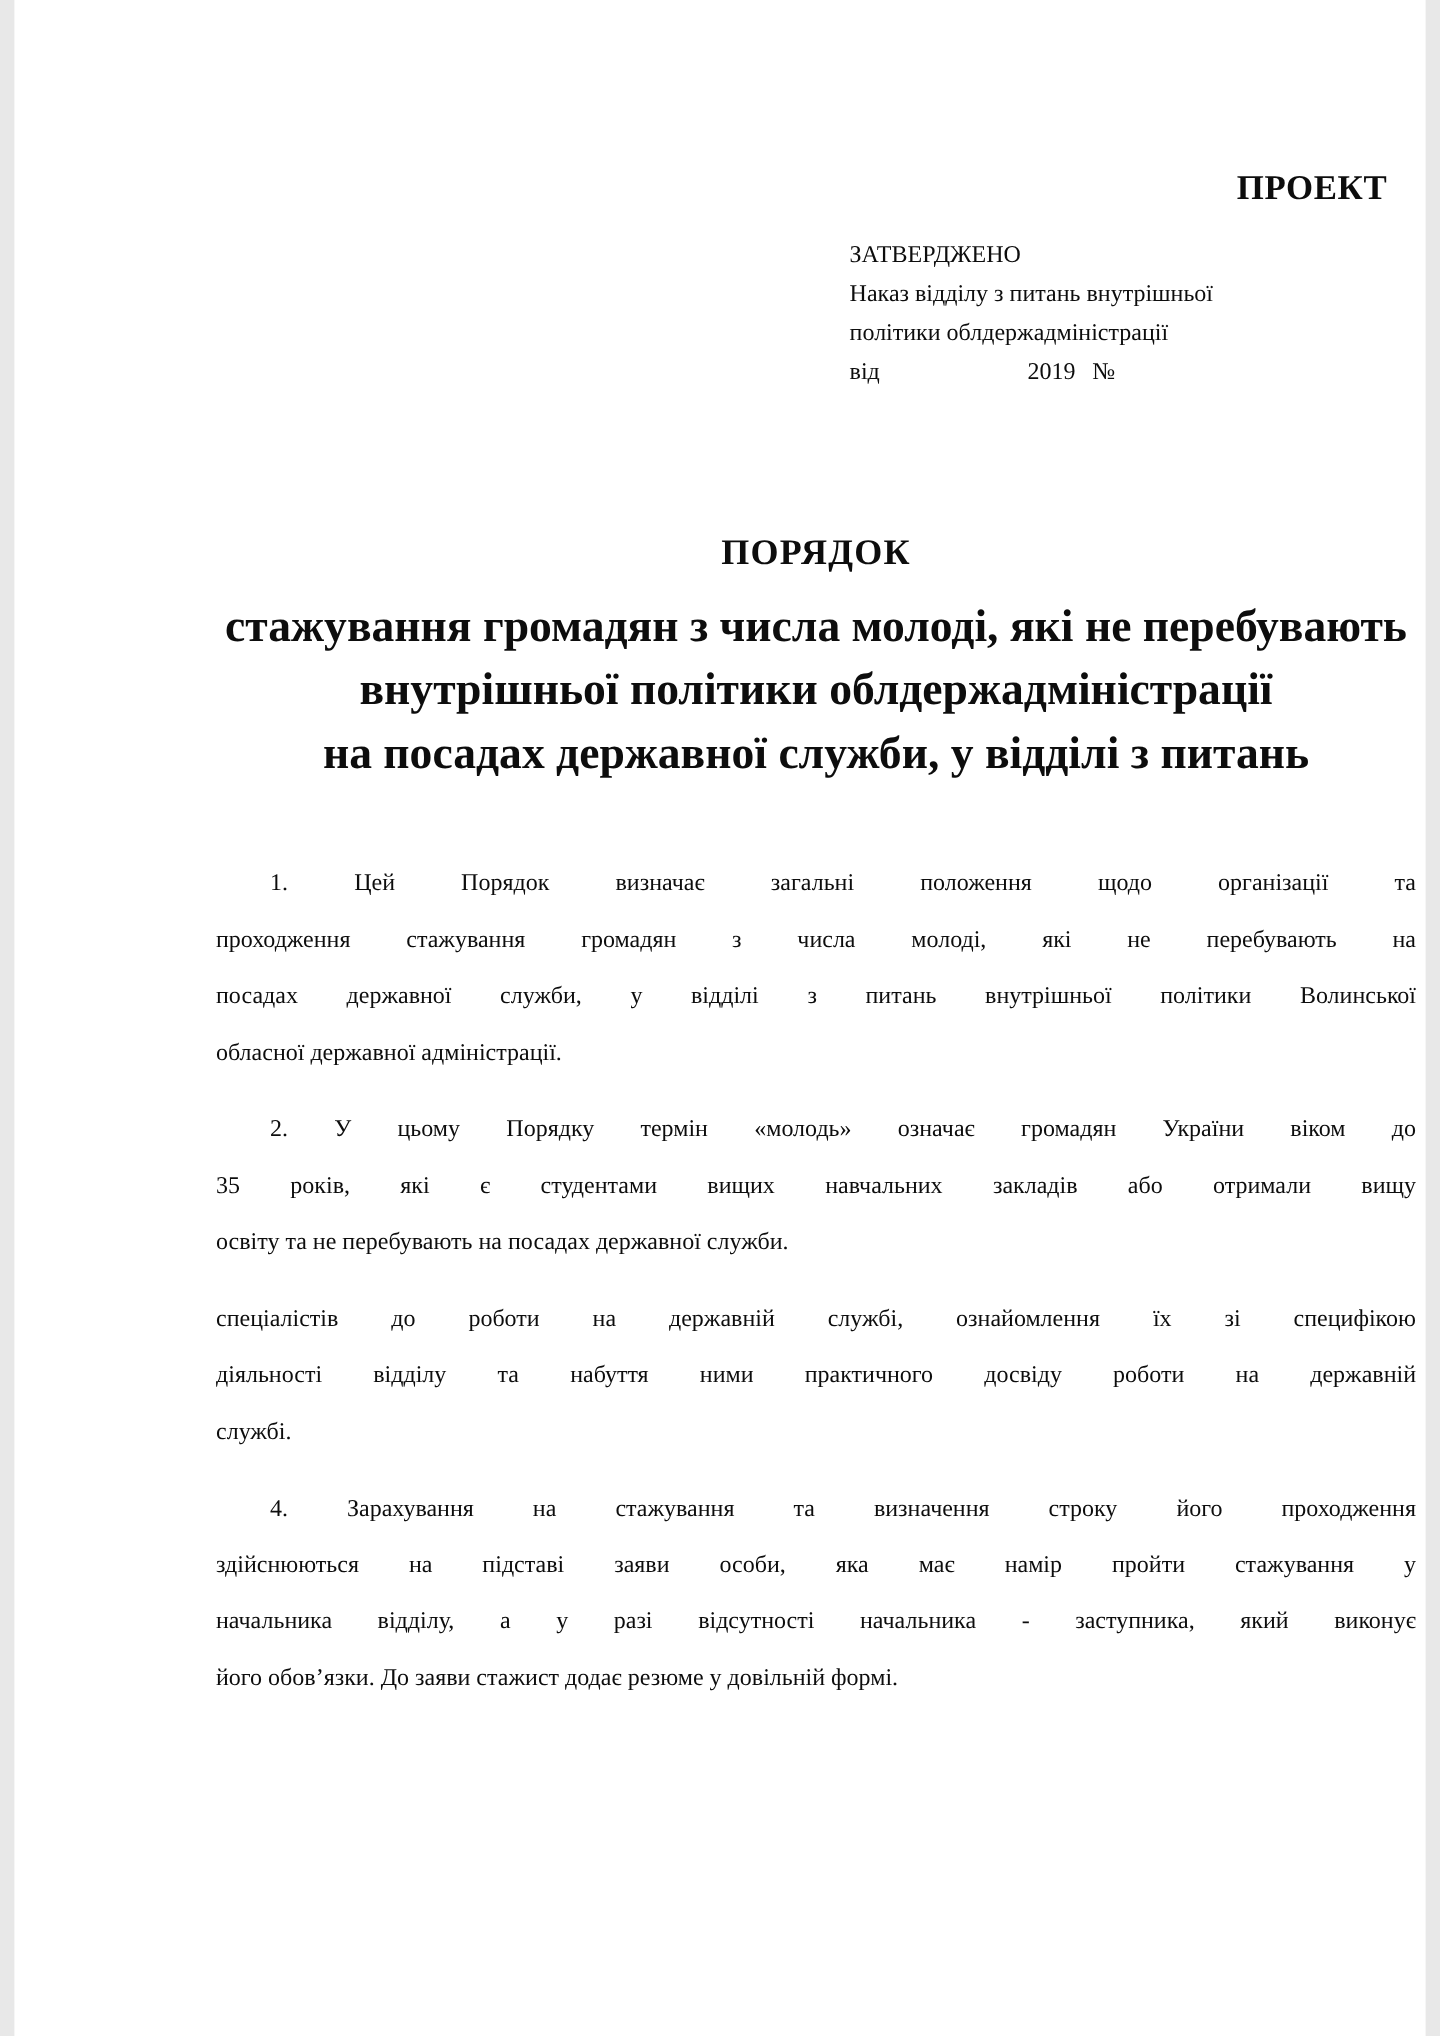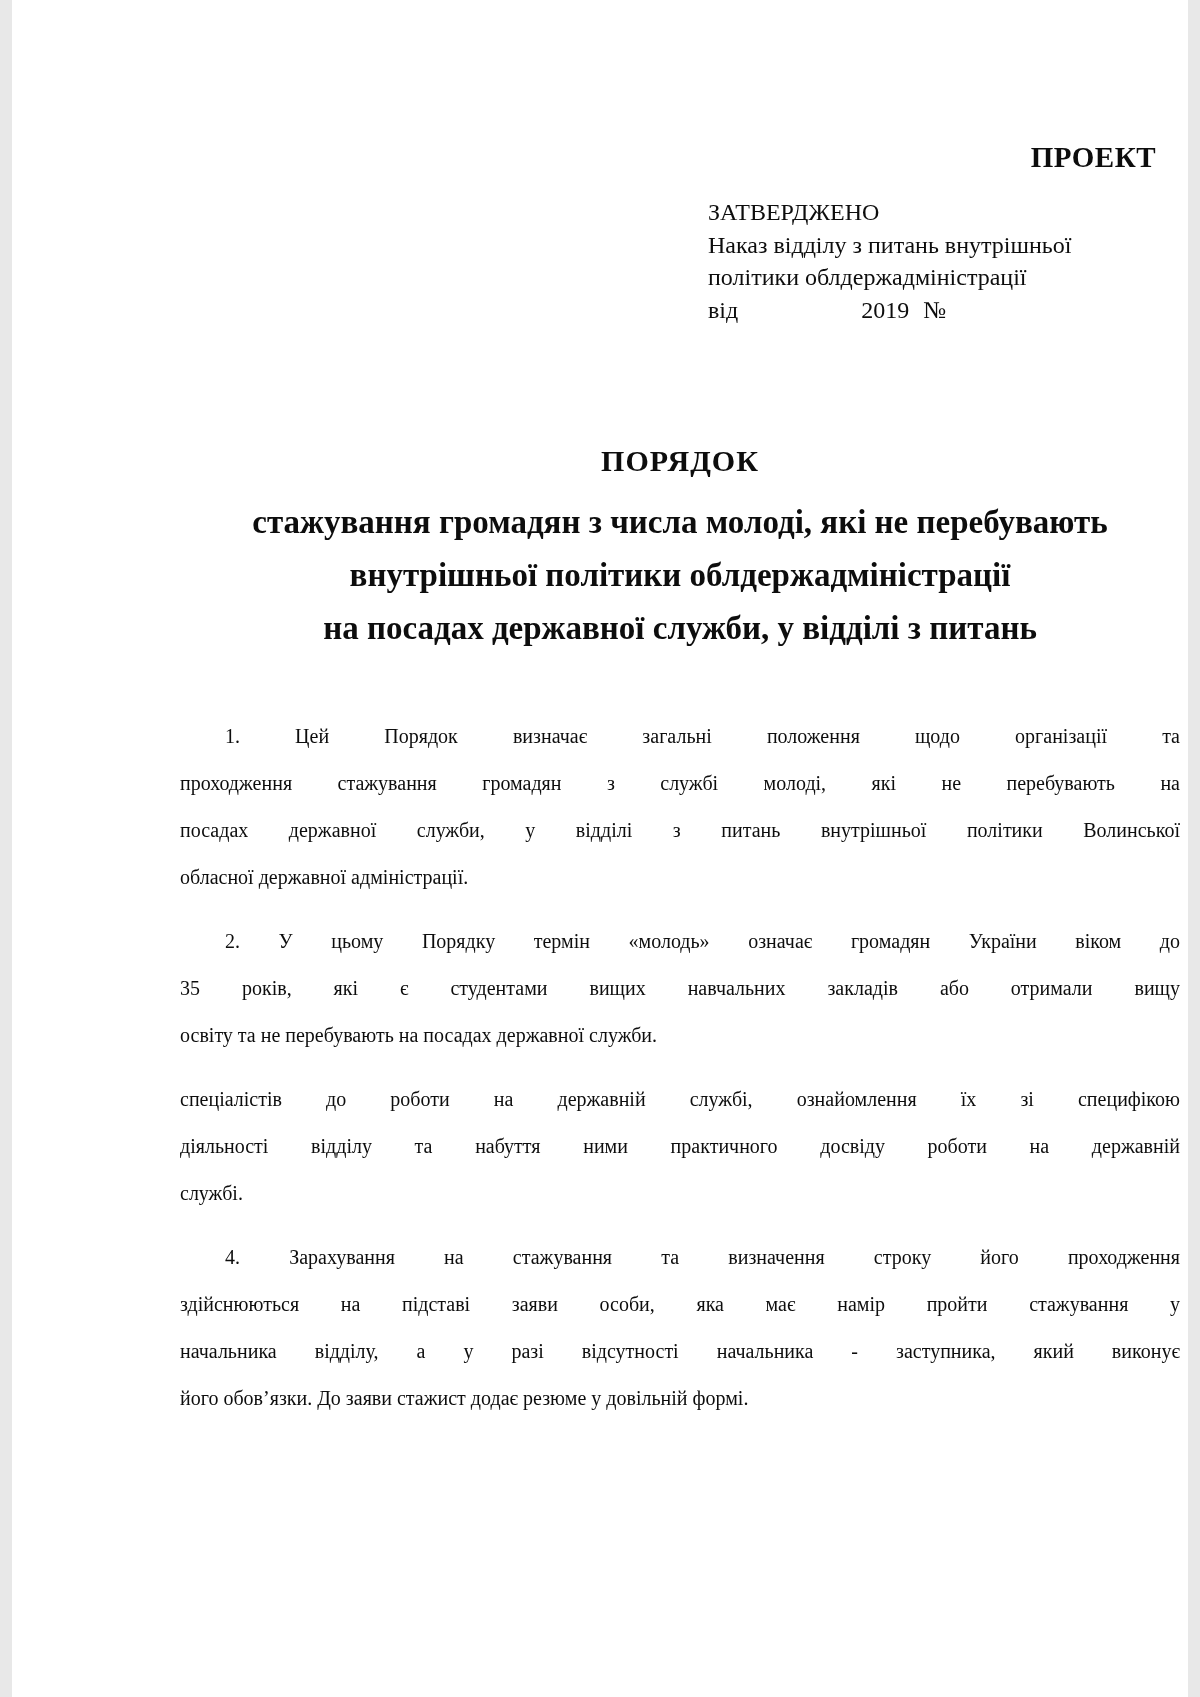--- a/index.html
+++ b/index.html
@@ -24,40 +24,40 @@
     line-height: 34px;
     text-align: right;
     padding-right: 24px;
     letter-spacing: 0.5px;
   }
 
   
   .approval {
     margin-left: 528px;
     margin-top: 22px;
-    font-size: 24px;
+    font-size: 20px;
     line-height: 32.5px;
   }
   .dateline { white-space: nowrap; }
   .spacer-wide  { display: inline-block; width: 123px; }
   .spacer-small { display: inline-block; width: 14px; }
 
   
   .title {
     margin: 117px 0 0 0;
     text-align: center;
     font-size: 30px;
     font-weight: bold;
     line-height: 36px;
     letter-spacing: 1px;
   }
   .subtitle {
     margin-top: 17px;
     text-align: center;
-    font-size: 33px;
+    font-size: 38px;
     font-weight: bold;
     line-height: 53px;
   }
 
   
   .bodytext {
     margin-top: 58px;
     font-size: 20px;
     line-height: 47px;
   }
@@ -92,21 +92,21 @@
     <div class="subtitle">
       <div>стажування громадян з числа молоді, які не перебувають</div>
       <div>внутрішньої політики облдержадміністрації</div>
       <div>на посадах державної служби, у відділі з питань</div>
     </div>
 
     <div class="bodytext">
 
       <div class="para">
         <div class="jline findent">1. Цей Порядок визначає загальні положення щодо організації та</div>
-        <div class="jline">проходження стажування громадян з службі молоді, які не перебувають на</div>
+        <div class="jline">проходження стажування громадян з числа молоді, які не перебувають на</div>
         <div class="jline">посадах державної служби, у відділі з питань внутрішньої політики Волинської</div>
         <div class="lline">обласної державної адміністрації.</div>
       </div>
 
       <div class="para">
         <div class="jline findent">2. У цьому Порядку термін «молодь» означає громадян України віком до</div>
         <div class="jline">35 років, які є студентами вищих навчальних закладів або отримали вищу</div>
         <div class="lline">освіту та не перебувають на посадах державної служби.</div>
       </div>
 

